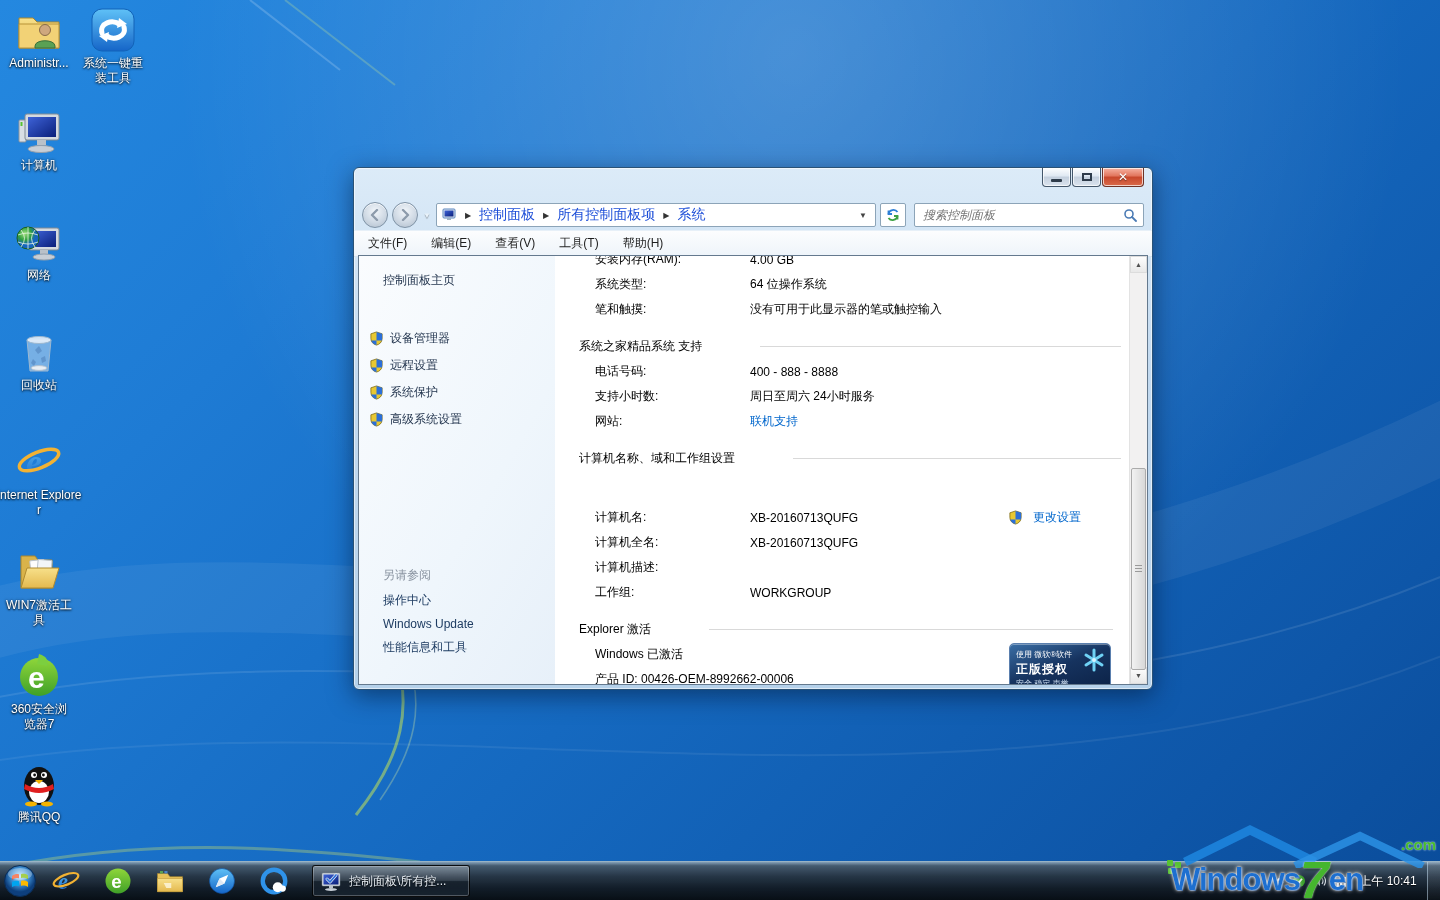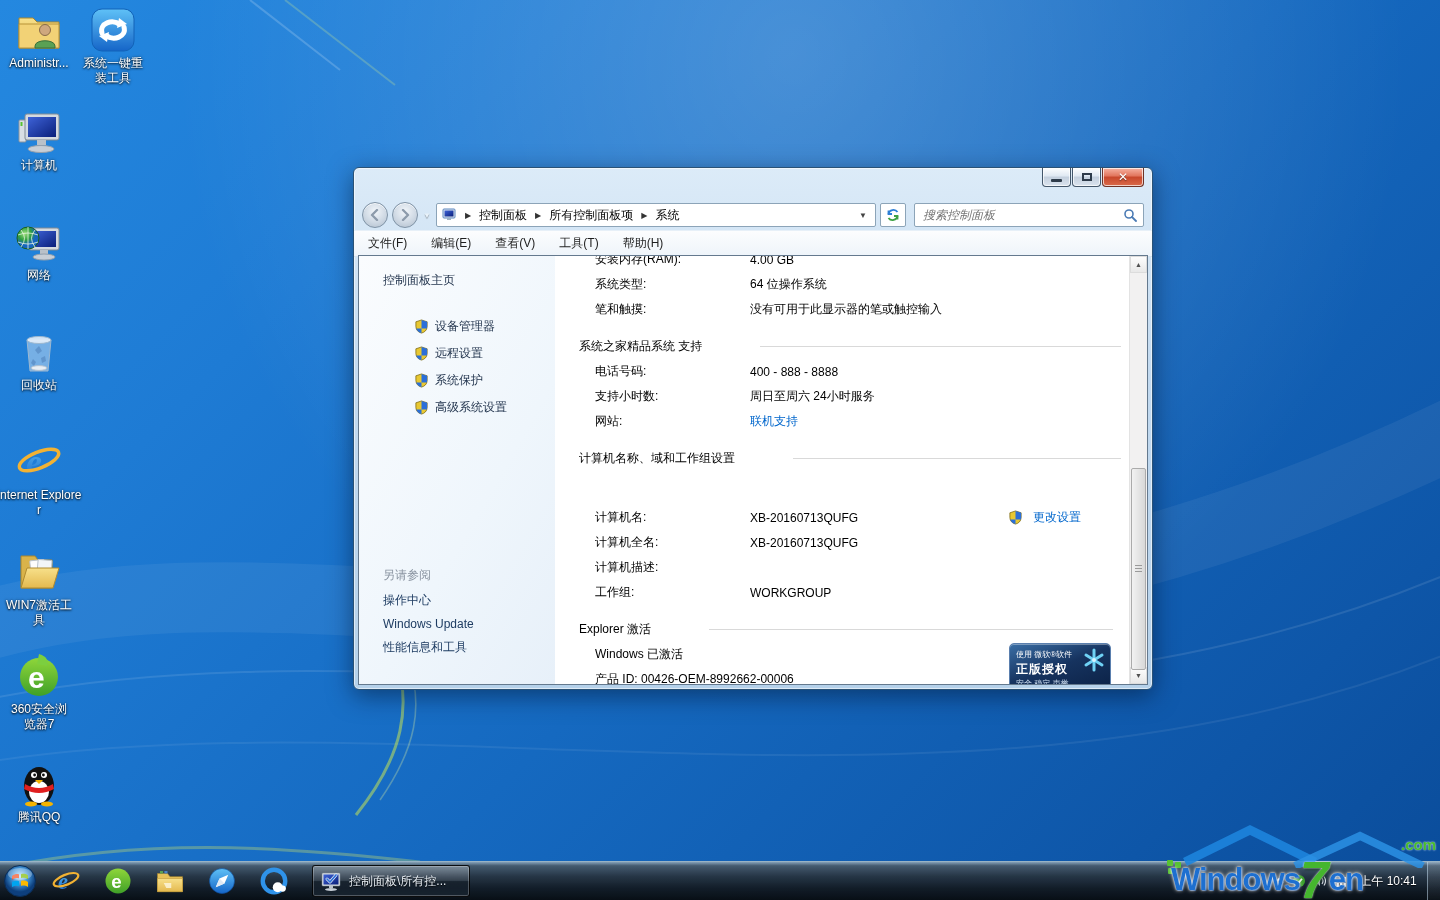--- a/index.html
+++ b/index.html
@@ -54,21 +54,21 @@
     background:radial-gradient(circle at 50% 35%,#f2f6fa 0%,#cfd9e4 55%,#aebccb 100%);
     border:1px solid #7f93a6;display:flex;align-items:center;justify-content:center;
     box-shadow:inset 0 1px 0 rgba(255,255,255,.8);
   }
   .navcircle svg{display:block;}
   .tinychev{font-size:8px;color:#e8f2fa;text-shadow:0 1px 1px rgba(0,0,0,.4);margin:0 1px;}
   .addrfield{
     flex:1;height:24px;background:#fff;border:1px solid #8ca4b8;border-radius:2px;
     display:flex;align-items:center;padding:0 4px;gap:4px;box-sizing:border-box;
   }
-  .crumbtxt{font-size:12px;color:#000000;white-space:nowrap;}
+  .crumbtxt{font-size:14px;color:#1d4ed8;white-space:nowrap;}
   .crumbsep{font-size:8px;color:#333;margin:0 4px;}
   .addr-dd{margin-left:auto;font-size:8px;color:#444;padding:0 4px;}
   .refreshbtn{
     width:26px;height:24px;background:#fff;border:1px solid #8ca4b8;border-radius:2px;
     display:flex;align-items:center;justify-content:center;box-sizing:border-box;
   }
   .searchbox{
     width:230px;height:24px;background:#fff;border:1px solid #8ca4b8;border-radius:2px;
     display:flex;align-items:center;box-sizing:border-box;padding:0 6px;margin-left:4px;
   }
@@ -88,21 +88,21 @@
   .client{
     position:absolute;left:4px;right:4px;top:87px;bottom:4px;
     border:1px solid #64798e;display:flex;overflow:hidden;background:#fff;
   }
   .sidebar{
     width:196px;flex:none;position:relative;
     background:linear-gradient(120deg,#fafcfe 0%,#eff6fc 60%,#e7f0f9 100%);
     font-size:12px;color:#24364f;
   }
   .sb-home{margin:16px 0 0 24px;cursor:pointer;}
-  .sb-tasks{margin-top:24px;padding-left:45px;}
+  .sb-tasks{margin-top:36px;}
   .sb-task{display:flex;align-items:center;gap:6px;padding:5px 0 5px 10px;cursor:pointer;}
   .sb-seealso{position:absolute;left:0;bottom:24px;width:100%;}
   .sb-sa-head{color:#8a94a1;padding:4px 0 4px 24px;}
   .sb-sa-link{padding:4px 0 4px 24px;color:#1e3c62;cursor:pointer;}
 
   .main{flex:1;position:relative;overflow:hidden;padding:0 0 0 24px;font-size:12px;color:#000;box-sizing:border-box;}
   .row{display:flex;align-items:center;height:25px;padding-left:16px;}
   .row .lbl{width:155px;flex:none;}
   .sect{display:flex;align-items:center;margin:16px 8px 4px 0;gap:48px;}
   .sect .rule{flex:1;height:1px;background:#d9d9d9;margin-left:10px;}

